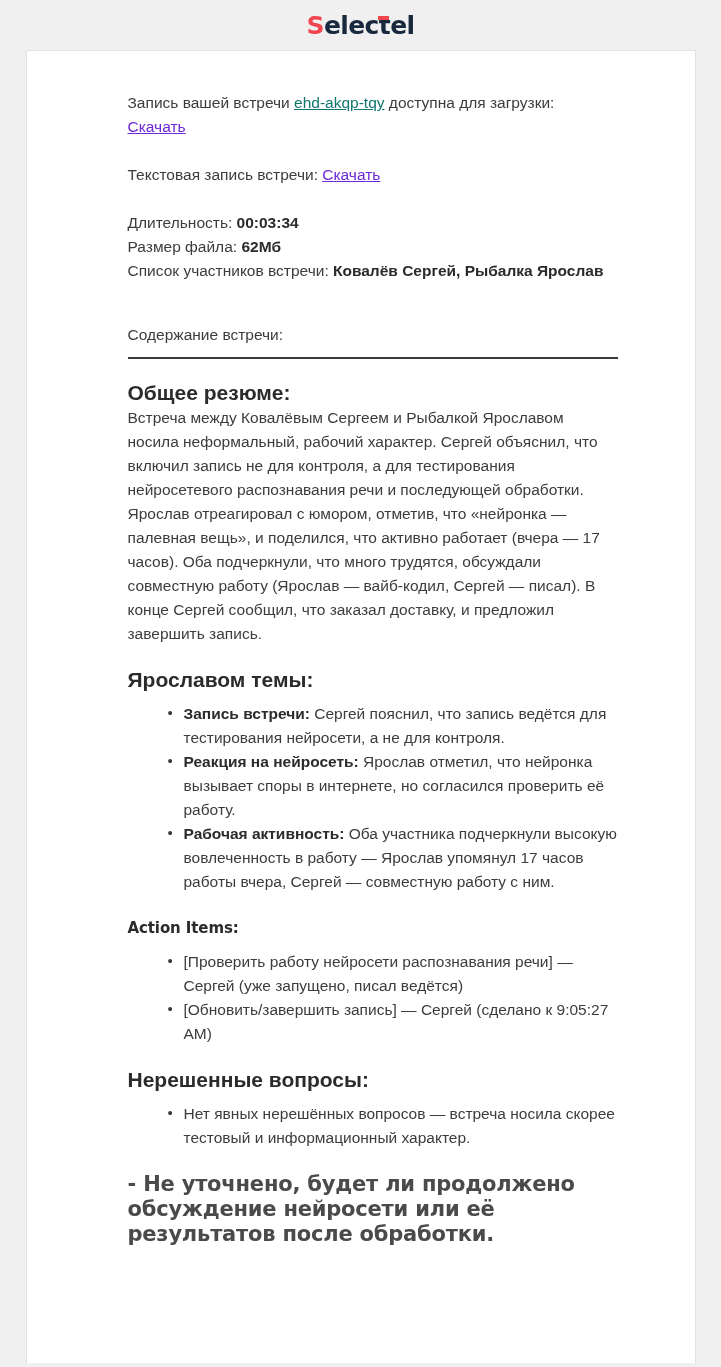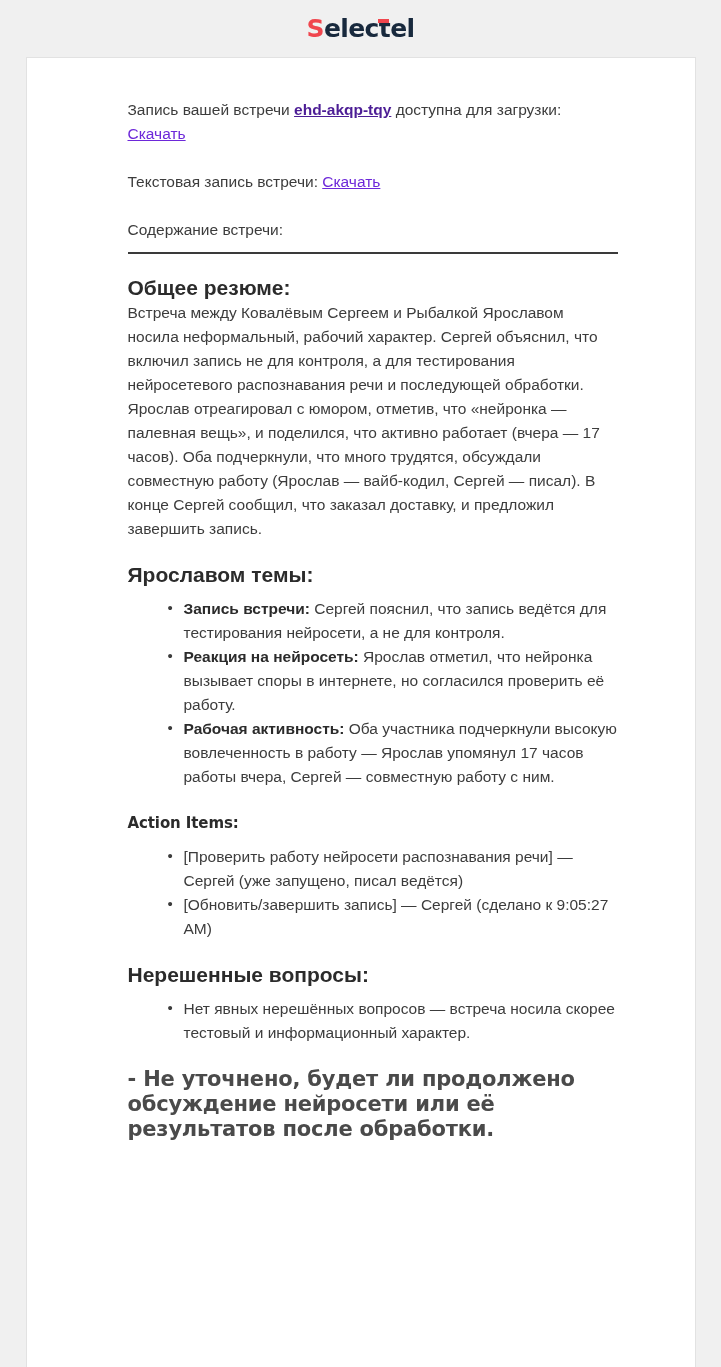--- a/index.html
+++ b/index.html
@@ -10,21 +10,21 @@
   body {
     width: 721px;
     min-height: 1367px;
     background: #f0f0f0;
     font-family: "Liberation Sans", sans-serif;
     -webkit-font-smoothing: antialiased;
   }
 
   
   .brand-header {
-    height: 57px;
+    height: 50px;
     display: flex;
     align-items: center;
     justify-content: center;
     background: #f0f0f0;
   }
   .logo {
     font-family: "DejaVu Sans", sans-serif;
     font-size: 25px;
     font-weight: bold;
     letter-spacing: -0.6px;
@@ -67,22 +67,22 @@
     line-height: 24px;
   }
 
   
   .para {
     margin: 0 0 24px 0;
   }
   .para-tight { margin: 0; }
 
   .link-red {
-    color: #4c1d95;
-    font-weight: bold;
+    color: #0f766e;
+    font-weight: normal;
     text-decoration: underline;
   }
   .link-blue {
     color: #6d28d9;
     text-decoration: underline;
   }
   b, .b { font-weight: bold; color: #2b2b2b; }
 
   .meta-block {
     margin: 0 0 40px 0;
@@ -164,20 +164,31 @@
       <span>Запись вашей встречи </span><a class="link-red" href="#">ehd-akqp-tqy</a><span> доступна для загрузки:</span>
     </p>
     <p class="para">
       <a class="link-blue" href="#">Скачать</a>
     </p>
 
     <p class="para">
       <span>Текстовая запись встречи: </span><a class="link-blue" href="#">Скачать</a>
     </p>
 
+    <div class="meta-block">
+      <p class="meta-line">
+        <span>Длительность: </span><b>00:03:34</b>
+      </p>
+      <p class="meta-line">
+        <span>Размер файла: </span><b>62Мб</b>
+      </p>
+      <p class="meta-line">
+        <span>Список участников встречи: </span><b>Ковалёв Сергей, Рыбалка Ярослав</b>
+      </p>
+    </div>
 
     <p class="section-label">Содержание встречи:</p>
     <hr class="divider">
 
     <p class="head">Общее резюме:</p>
     <p class="body-text">Встреча между Ковалёвым Сергеем и Рыбалкой Ярославом носила неформальный, рабочий характер. Сергей объяснил, что включил запись не для контроля, а для тестирования нейросетевого распознавания речи и последующей обработки. Ярослав отреагировал с юмором, отметив, что «нейронка — палевная вещь», и поделился, что активно работает (вчера — 17 часов). Оба подчеркнули, что много трудятся, обсуждали совместную работу (Ярослав — вайб-кодил, Сергей — писал). В конце Сергей сообщил, что заказал доставку, и предложил завершить запись.</p>
 
     <p class="head">Ярославом темы:</p>
     <ul class="bullets" id="key-topics-list">
         <li><b>Запись встречи:</b><span> Сергей пояснил, что запись ведётся для тестирования нейросети, а не для контроля.</span></li>

